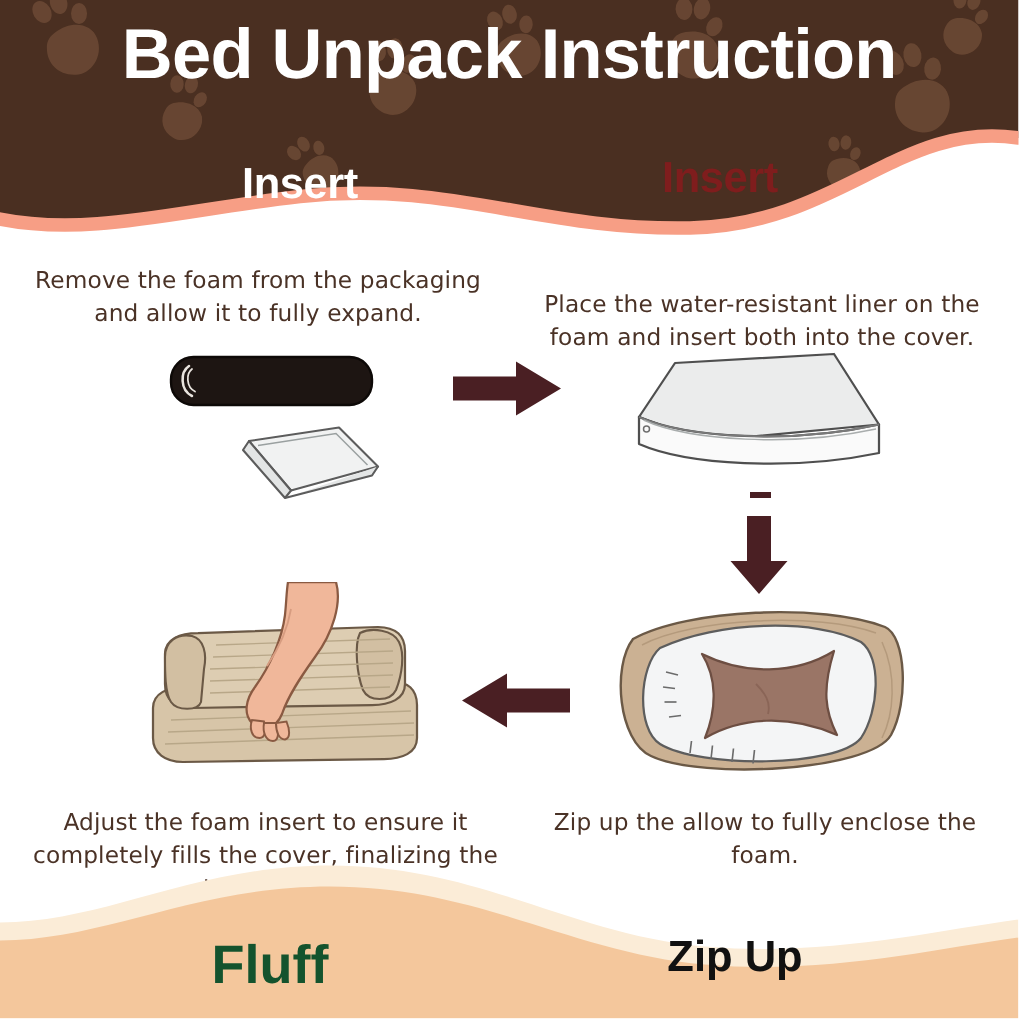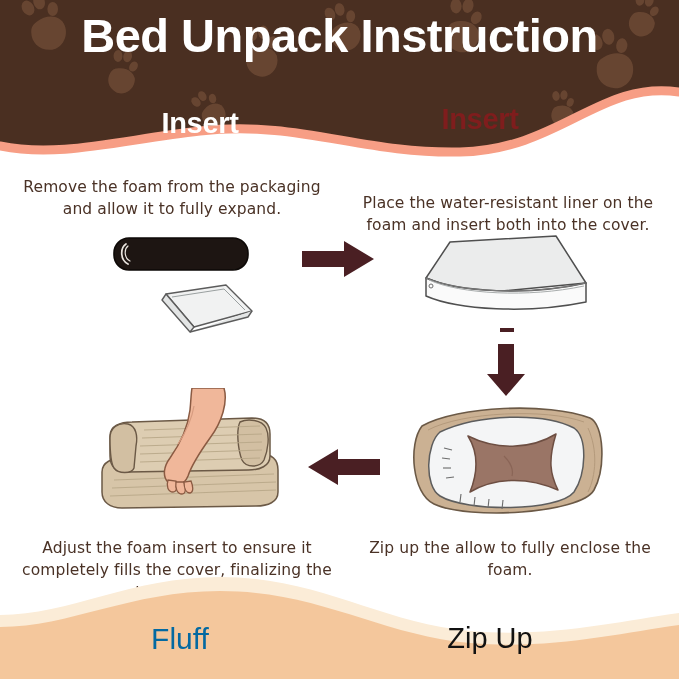--- a/index.html
+++ b/index.html
@@ -26,22 +26,22 @@
     position:absolute;
     font-size:29px; font-weight:bold;
     letter-spacing:-0.3px;
   }
   .label-unpack { left:60px;  top:107px; width:280px; text-align:center; color:#ffffff; }
   .label-insert { left:340px; top:103px; width:280px; text-align:center; color:#7f1d1d; }
 
   
   .footer-wrap { position:absolute; left:0; bottom:0; width:679px; height:110px; }
   .footer-svg  { position:absolute; left:0; top:0; }
-  .label-fluff  { position:absolute; left:40px;  top:622px; width:280px; text-align:center; color:#0369a1; font-size:30px; font-weight:normal; }
-  .label-zipup  { position:absolute; left:350px; top:622px; width:280px; text-align:center; color:#111111; font-size:29px; font-weight:normal; }
+  .label-fluff  { position:absolute; left:40px;  top:622px; width:280px; text-align:center; color:#14532d; font-size:36px; font-weight:bold; }
+  .label-zipup  { position:absolute; left:350px; top:622px; width:280px; text-align:center; color:#111111; font-size:29px; font-weight:bold; }
 
   
   .caption {
     position:absolute;
     text-align:center;
     color:#4a3226;
     font-size:15.5px;
     line-height:1.45;
     font-family:"DejaVu Sans", sans-serif;
     letter-spacing:0.1px;

